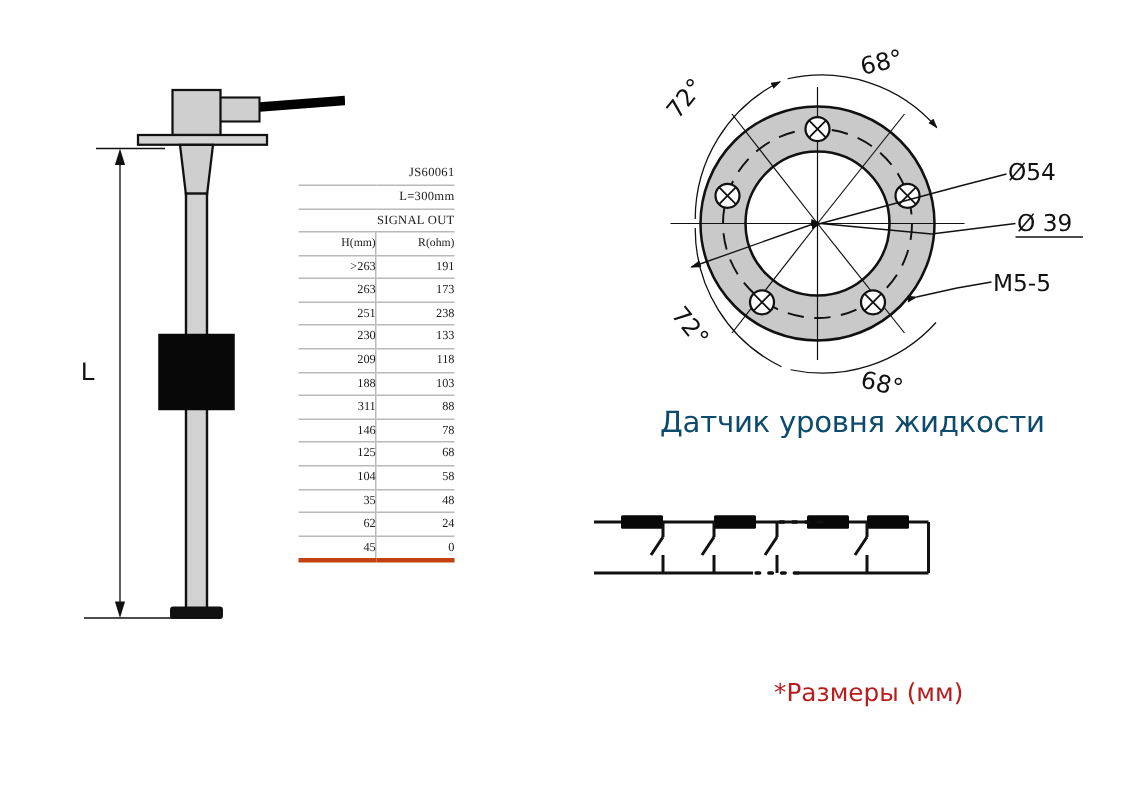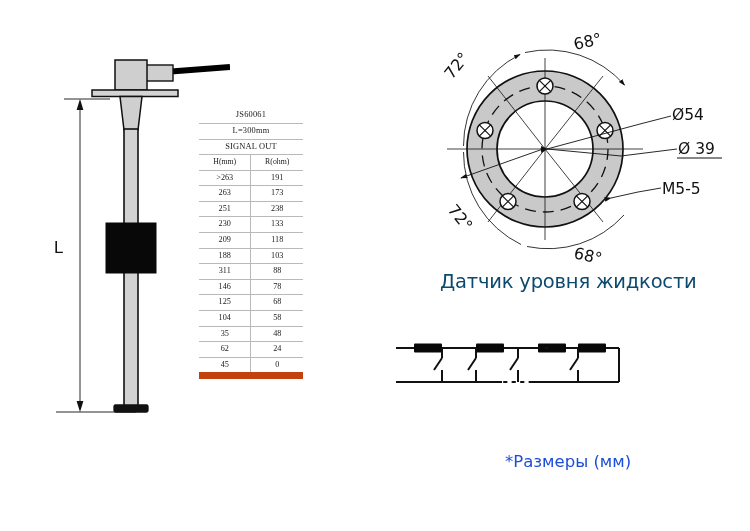--- a/index.html
+++ b/index.html
@@ -16,47 +16,47 @@
   #sensor-drawing{position:absolute;left:40px;top:40px;width:190px;height:400px;}
 
   
   #resistance-table{
     position:absolute;left:199px;top:108px;width:104px;
     border-collapse:collapse;
     font-family:"Liberation Serif", serif;
     color:#1a1a1a;
   }
   #resistance-table td{
-    text-align:center;
+    text-align:right;
     font-size:8.2px;
     line-height:1;
     padding:3.1px 0 3.3px 0;
     border-bottom:1px solid #b9b9b9;
     white-space:nowrap;
   }
   #resistance-table tr.title-row td{font-size:8.4px;letter-spacing:.2px;}
   #resistance-table tr.head-row td{font-size:7.8px;margin-top:48px;}
   #resistance-table td.col-h{width:52px;border-right:1px solid #b9b9b9;}
   #resistance-table td.col-r{width:52px;}
-  #resistance-table tr:last-child td{border-bottom:7px solid #c2410c;}
+  #resistance-table tr:last-child td{border-bottom:3px solid #c2410c;}
 
   
   #flange-drawing{position:absolute;left:425px;top:28px;width:300px;height:245px;}
 
   
   #flange-caption{
     position:absolute;left:440px;top:270px;width:260px;
     font-size:19.5px;font-weight:400;color:#0c4a6e;
     font-family:"DejaVu Sans", sans-serif;
     letter-spacing:-0.2px;
     white-space:nowrap;
   }
   #units-note{
-    position:absolute;left:505px;top:452px;
-    font-size:16.5px;color:#1d4ed8;
+    position:absolute;left:516px;top:452px;
+    font-size:16.5px;color:#b91c1c;
     font-family:"DejaVu Sans", sans-serif;
     white-space:nowrap;
   }
 
   
   #circuit-diagram{position:absolute;left:392px;top:338px;width:250px;height:60px;}
 </style>
 </head>
 <body>
 

